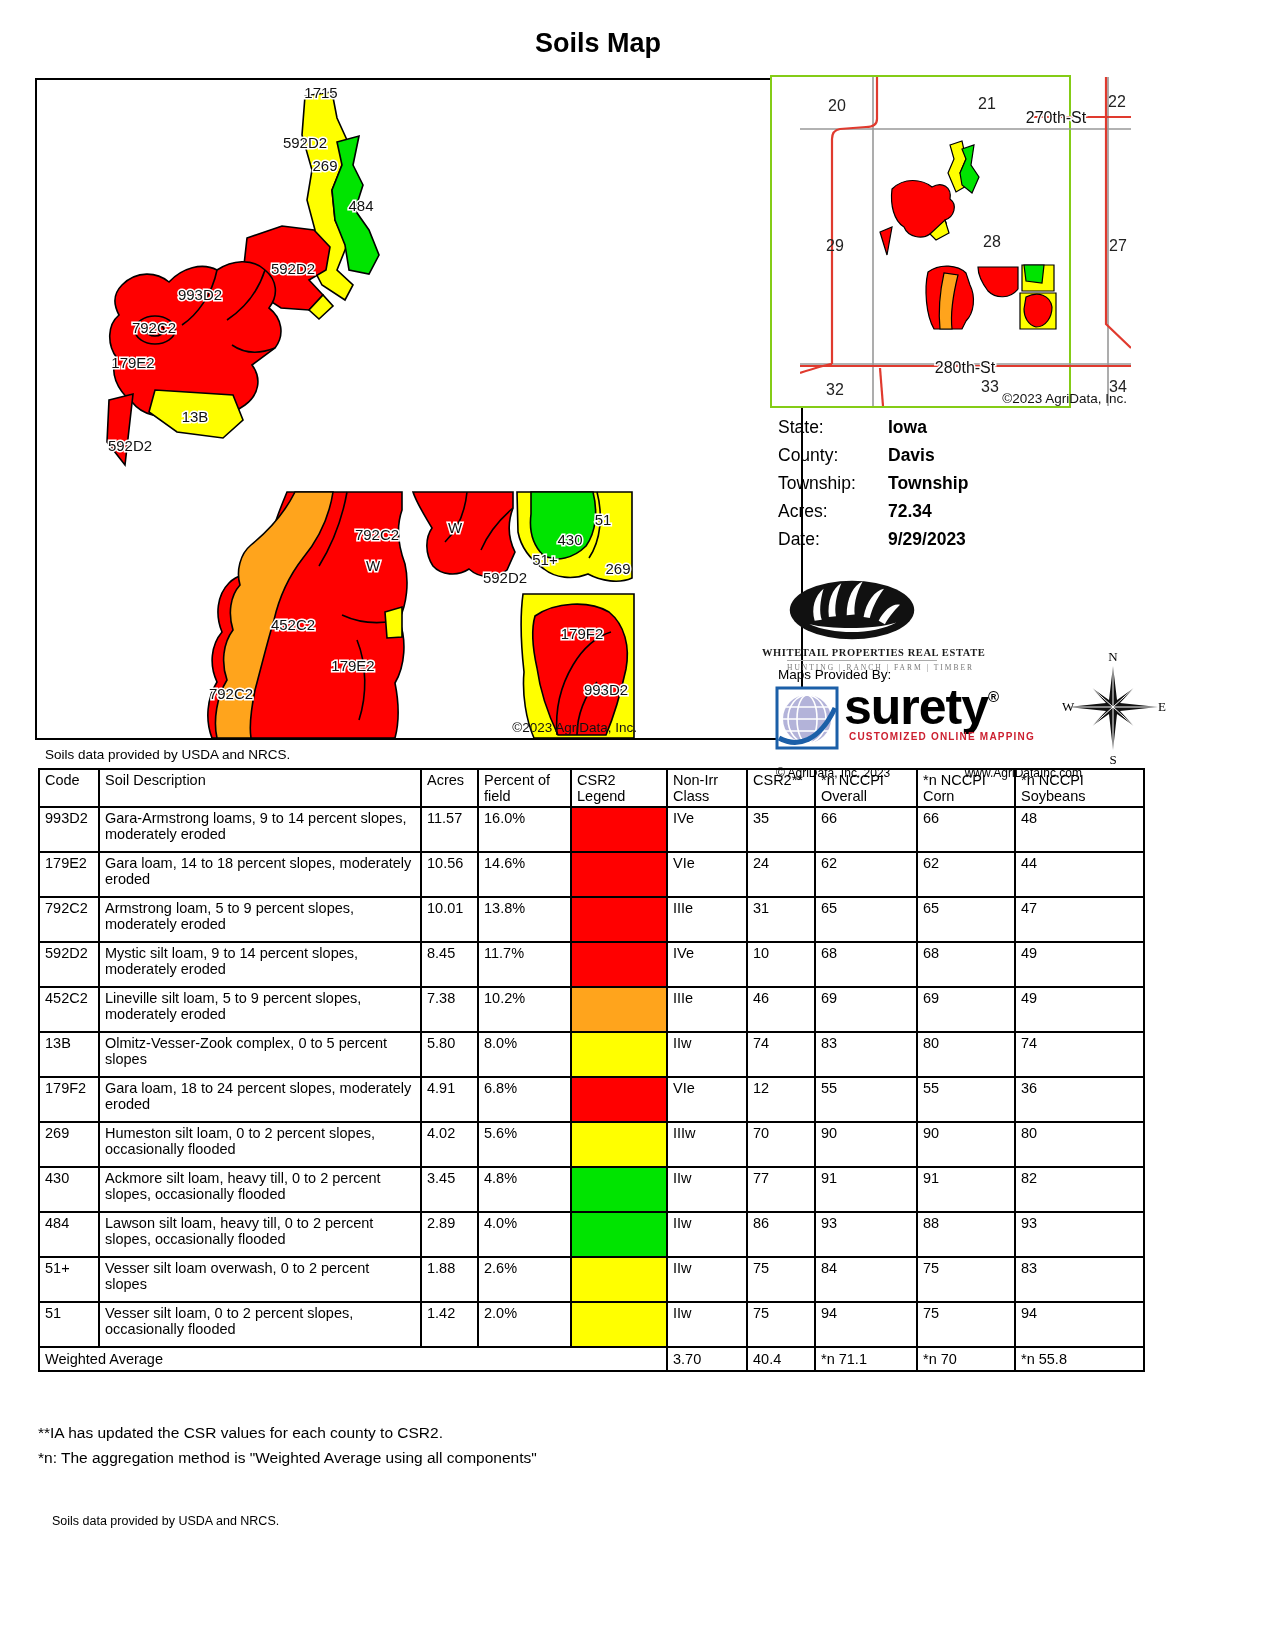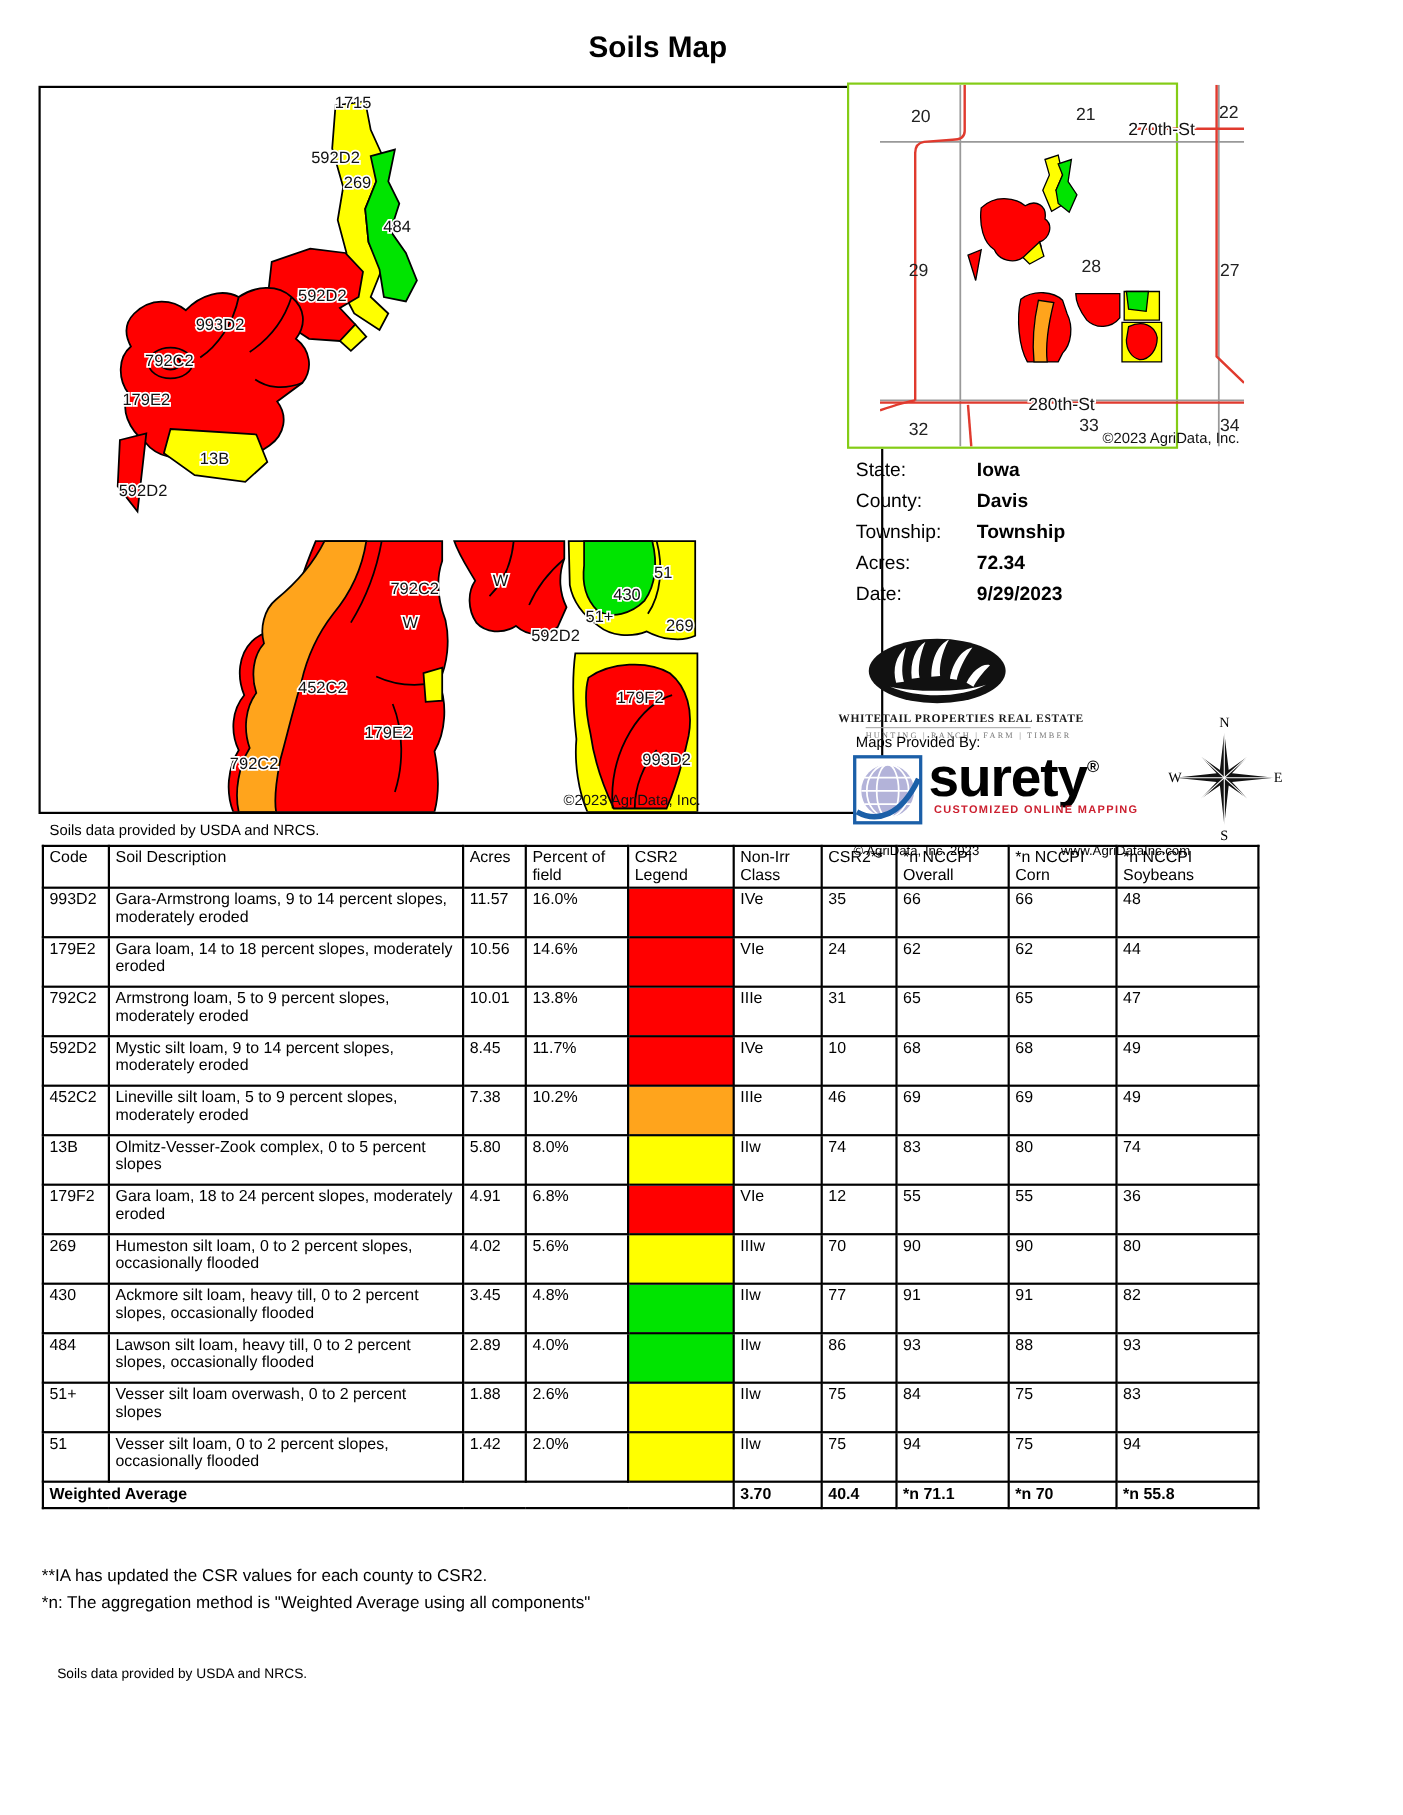--- a/index.html
+++ b/index.html
@@ -33,21 +33,21 @@
   .agridata-row { left:776px; top:766px; width:306px; display:flex;
     justify-content:space-between; font-size:12px; }
   .compass { left:1058px; top:650px; }
   .tbl-wrap { left:38px; top:768px; width:1105px; }
   table.soils { border-collapse:collapse; width:1105px; table-layout:fixed; }
   table.soils th, table.soils td { border:2px solid #000; font-size:14.5px; font-weight:normal;
     padding:2px 5px; vertical-align:top; text-align:left; overflow:hidden; }
   .area-bar td { font-size:15.5px; height:27px; vertical-align:middle; }
   td.num, th.num { text-align:right; }
   tbody tr.datarow td { height:45px; }
-  tr.wavg td { font-weight:bold; height:24px; vertical-align:middle; }
+  tr.wavg td { font-weight:normal; height:24px; vertical-align:middle; }
   .footnotes { left:38px; top:1420px; font-size:15.5px; line-height:25px; }
   .footer-note { left:52px; top:1514px; font-size:12.5px; }
   svg text.maplbl { font-family:"Liberation Sans",sans-serif; font-size:15px; fill:#111;
     stroke:#fff; stroke-width:3px; paint-order:stroke; text-anchor:middle; }
   svg text.seclbl { font-family:"Liberation Sans",sans-serif; font-size:16px; fill:#222; text-anchor:middle; }
   svg text.cpy { font-family:"Liberation Sans",sans-serif; font-size:13.5px; fill:#111; text-anchor:end; }
 </style>
 </head>
 <body>
 

